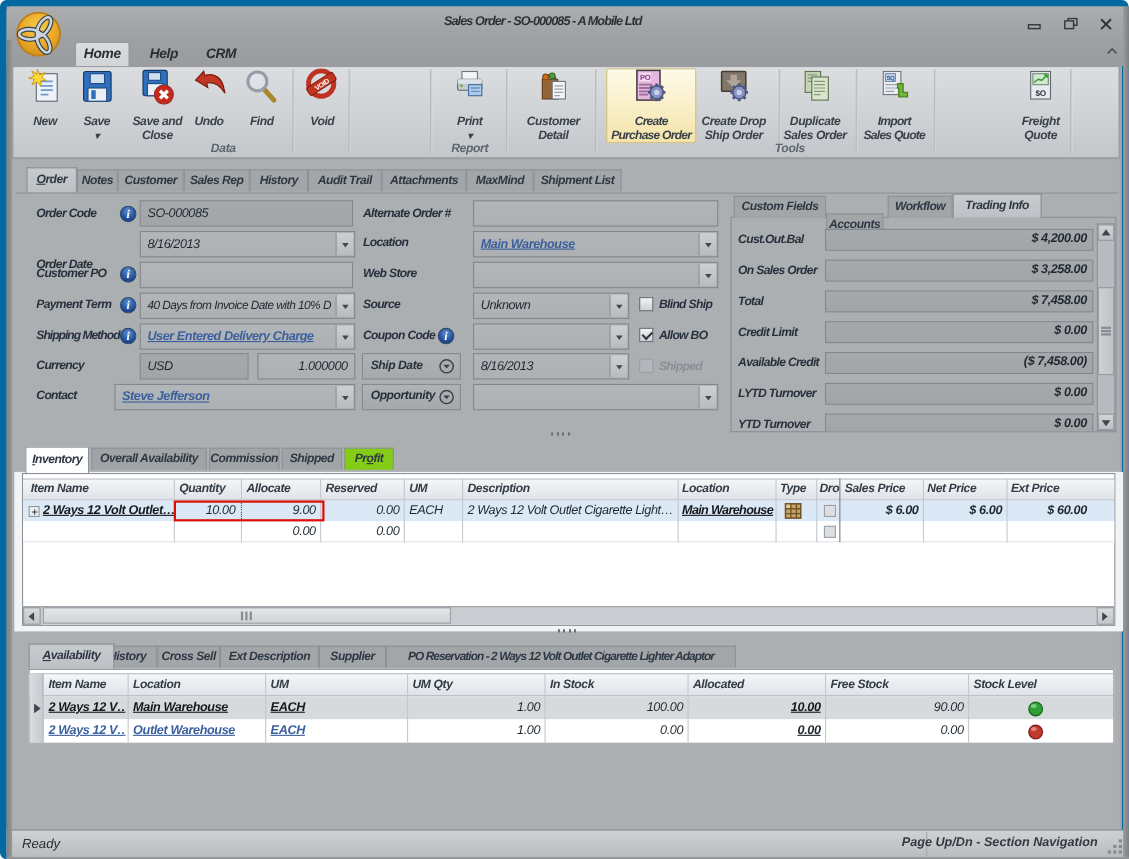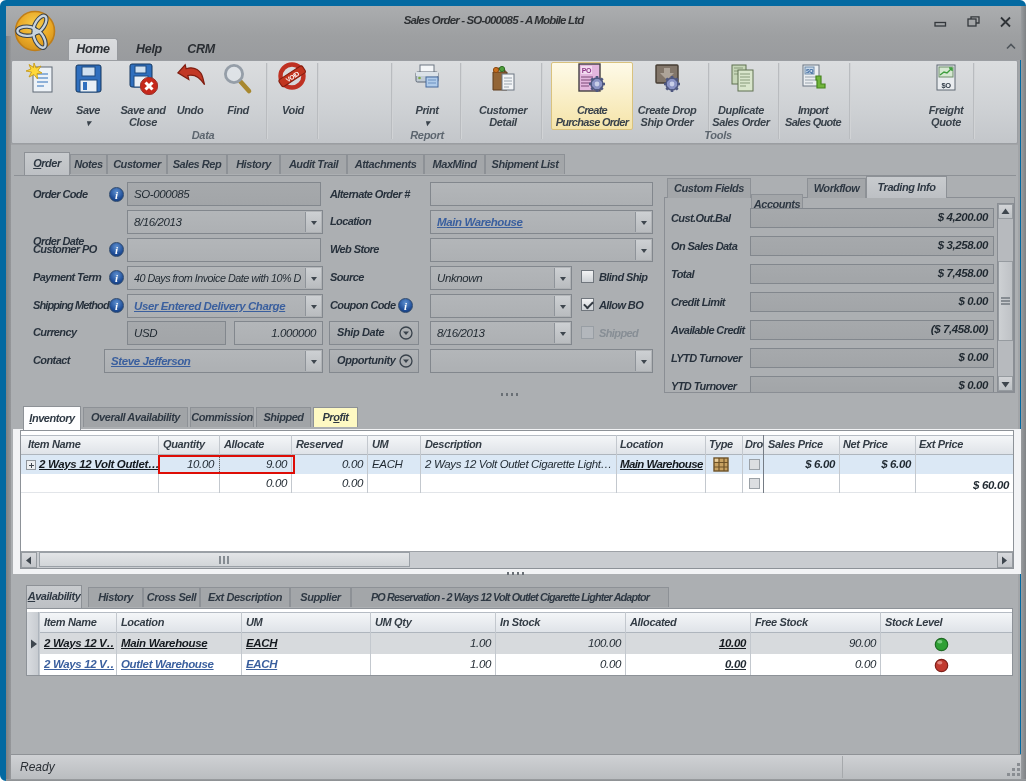--- a/index.html
+++ b/index.html
@@ -292,21 +292,21 @@
 <div class="lbl" style="left:593px;top:293px;">Allow BO</div>
 <div class="cb dis" style="left:575px;top:320px;"></div>
 <div class="lbl" style="left:593px;top:321px;color:#878E95;">Shipped</div>
 
 <div class="abs" style="left:658px;top:191px;width:351px;height:196px;border:1px solid #8A8E94;"></div>
 <div class="rtab" style="left:661px;top:172px;width:84px;">Custom Fields</div>
 <div class="rtab" style="left:745px;top:172px;width:52px;margin-top:16px;">Accounts</div>
 <div class="rtab" style="left:801px;top:172px;width:59px;">Workflow</div>
 <div class="rtab" style="left:860px;top:170px;width:81px;height:22px;background:linear-gradient(#C8CBCE,#BDC0C4);padding-top:4px;">Trading Info</div>
 <div class="lbl" style="left:665px;top:206px;">Cust.Out.Bal</div>
-<div class="lbl" style="left:665px;top:234px;">On Sales Data</div>
+<div class="lbl" style="left:665px;top:234px;">On Sales Order</div>
 <div class="lbl" style="left:665px;top:262px;">Total</div>
 <div class="lbl" style="left:665px;top:290px;">Credit Limit</div>
 <div class="lbl" style="left:665px;top:318px;">Available Credit</div>
 <div class="lbl" style="left:665px;top:346px;">LYTD Turnover</div>
 <div class="lbl" style="left:665px;top:374px;">YTD Turnover</div>
 <div class="inp ro" style="left:744px;top:202px;width:244px;height:20px;">
       <div class="itxt" style="left:auto;right:5px;top:2px;font-weight:bold;">$ 4,200.00</div>
     </div>
 <div class="inp ro" style="left:744px;top:230px;width:244px;height:20px;">
       <div class="itxt" style="left:auto;right:5px;top:2px;font-weight:bold;">$ 3,258.00</div>
@@ -341,21 +341,21 @@
 <div class="abs" style="left:995px;top:294px;width:9px;height:1.5px;background:#868C92;"></div>
 <div class="abs" style="left:995px;top:297px;width:9px;height:1.5px;background:#868C92;"></div>
 
 <div class="abs" style="left:495px;top:387px;width:20px;height:3px;background:repeating-linear-gradient(90deg,#6A7076 0 2px,transparent 2px 5px);"></div>
 
 <div class="abs" style="left:7px;top:423px;width:1008px;height:145px;background:#F2F3F5;"></div>
 
 <div class="rtab" style="left:77px;top:401px;width:105px;background:#A1A4A7;">Overall Availability</div>
 <div class="rtab" style="left:184px;top:401px;width:64px;background:#A1A4A7;">Commission</div>
 <div class="rtab" style="left:250px;top:401px;width:55px;background:#A1A4A7;">Shipped</div>
-<div class="rtab" style="left:307px;top:401px;width:45px;background:#fef9c3;">Pr<span style="text-decoration:underline;">o</span>fit</div>
+<div class="rtab" style="left:307px;top:401px;width:45px;background:#84cc16;">Pr<span style="text-decoration:underline;">o</span>fit</div>
 <div class="rtab" style="left:17px;top:400px;width:58px;height:24px;background:#FDFDFE;padding-top:5px;"><span style="text-decoration:underline;">I</span>nventory</div>
 
 <div class="abs" style="left:14px;top:424px;width:994px;height:139px;background:#fff;border:1px solid #8D9298;"></div>
 <div class="abs" style="left:15px;top:429px;width:992px;height:20px;background:linear-gradient(#F4F6F8,#DFE3E8);border-top:1px solid #B6BCC4;border-bottom:1px solid #AEB5BD;"></div>
 <div class="gh" style="left:22px;top:432px;">Item Name</div>
 <div class="gh" style="left:157px;top:432px;">Quantity</div>
 <div class="gh" style="left:218px;top:432px;">Allocate</div>
 <div class="gh" style="left:290px;top:432px;">Reserved</div>
 <div class="gh" style="left:366px;top:432px;">UM</div>
 <div class="gh" style="left:419px;top:432px;">Description</div>
@@ -393,21 +393,21 @@
 <div class="val abs" style="left:419px;top:452px;">2 Ways 12 Volt Outlet Cigarette Light…</div>
 <div class="val abs" style="left:614px;top:452px;font-weight:bold;text-decoration:underline;color:#14191E;letter-spacing:-0.6px;">Main Warehouse</div>
 <svg class="abs" style="left:707px;top:451px;" width="16" height="16" viewBox="0 0 16 16">
       <rect x="1" y="1" width="14" height="13" fill="#C8A262" stroke="#6E5328" stroke-width="1.4"></rect>
       <path d="M1 5.5h14M1 10h14M6 1v13M11 1v13" stroke="#6E5328" stroke-width="1.2"></path>
       <rect x="1.8" y="1.8" width="3.4" height="2.9" fill="#E7CD9C"></rect>
     </svg>
 <div class="cb" style="left:743px;top:453px;width:11px;height:11px;background:#DCDEE1;border-color:#9BA1A7;"></div>
 <div class="num bnum" style="left:729px;top:452px;width:100px;">$ 6.00</div>
 <div class="num bnum" style="left:805px;top:452px;width:100px;">$ 6.00</div>
-<div class="num bnum" style="left:898px;top:473px;width:105px;">$ 60.00</div>
+<div class="num bnum" style="left:898px;top:452px;width:84px;">$ 60.00</div>
 
 <div class="abs" style="left:152px;top:449px;width:137px;height:19px;border:2px solid #DE0D06;"></div>
 <div class="abs" style="left:213px;top:451px;width:1px;height:15px;background:repeating-linear-gradient(#5A6169 0 1px,transparent 1px 2px);"></div>
 
 <div class="num" style="left:181px;top:471px;width:100px;">0.00</div>
 <div class="num" style="left:257px;top:471px;width:100px;">0.00</div>
 <div class="cb" style="left:743px;top:472px;width:11px;height:11px;background:#DCDEE1;border-color:#9BA1A7;"></div>
 
 <div class="abs" style="left:15px;top:545px;width:992px;height:17px;background:#C9CCD0;border-top:1px solid #9DA1A6;"></div>
 <div class="abs" style="left:15px;top:546px;width:16px;height:16px;background:linear-gradient(#D8DADD,#C2C5C9);border:1px solid #969BA0;"></div>
@@ -423,21 +423,21 @@
 <div class="abs" style="left:217px;top:550px;width:1.5px;height:8px;background:#868C92;"></div>
 <div class="abs" style="left:221px;top:550px;width:1.5px;height:8px;background:#868C92;"></div>
 
 <div class="abs" style="left:501px;top:566px;width:20px;height:3px;background:repeating-linear-gradient(90deg,#6A7076 0 2px,transparent 2px 5px);"></div>
 
 <div class="rtab" style="left:82px;top:581px;width:55px;">History</div>
 <div class="rtab" style="left:137px;top:581px;width:57px;">Cross Sell</div>
 <div class="rtab" style="left:194px;top:581px;width:90px;">Ext Description</div>
 <div class="rtab" style="left:284px;top:581px;width:61px;">Supplier</div>
 <div class="rtab" style="left:345px;top:581px;width:318px;font-size:10.8px;letter-spacing:-0.85px;">PO Reservation - 2 Ways 12 Volt Outlet Cigarette Lighter Adaptor</div>
-<div class="rtab" style="left:20px;top:579px;width:56px;height:23px;background:linear-gradient(#C8CBCE,#BDC0C4);padding-top:4px;"><span style="text-decoration:underline;">A</span>vailability</div>
+<div class="rtab" style="left:20px;top:579px;width:78px;height:23px;background:linear-gradient(#C8CBCE,#BDC0C4);padding-top:4px;"><span style="text-decoration:underline;">A</span>vailability</div>
 
 <div class="abs" style="left:20px;top:602px;width:987px;height:68px;background:#fff;border:1px solid #8D9298;"></div>
 <div class="abs" style="left:21px;top:606px;width:985px;height:21px;background:linear-gradient(#F4F6F8,#DFE3E8);border-top:1px solid #B6BCC4;border-bottom:1px solid #AEB5BD;"></div>
 <div class="abs" style="left:21px;top:606px;width:12px;height:63px;background:linear-gradient(90deg,#D9DCE0,#C8CCD1);border-right:1px solid #AEB5BD;"></div>
 <div class="gh" style="left:38px;top:610px;">Item Name</div>
 <div class="gh" style="left:115px;top:610px;">Location</div>
 <div class="gh" style="left:240px;top:610px;">UM</div>
 <div class="gh" style="left:369px;top:610px;">UM Qty</div>
 <div class="gh" style="left:494px;top:610px;">In Stock</div>
 <div class="gh" style="left:624px;top:610px;">Allocated</div>
@@ -479,20 +479,21 @@
 <div class="num link" style="left:640px;top:652px;width:100px;">0.00</div>
 <div class="num" style="left:770px;top:652px;width:100px;">0.00</div>
 <svg class="abs" style="left:928px;top:652px;" width="15" height="15" viewBox="0 0 15 15">
       <circle cx="7.5" cy="7.5" r="6.2" fill="#C13A30" stroke="#7E201A" stroke-width="1.2"></circle>
       <ellipse cx="5.8" cy="4.8" rx="2.6" ry="1.8" fill="#E89B94" opacity="0.8"></ellipse>
     </svg>
 
 <div class="abs" style="left:0px;top:748px;width:1022px;height:26px;background:linear-gradient(#CFD1D4,#B9BCBF);border-top:1px solid #8F9296;"></div>
 <div class="abs" style="left:14px;top:754px;font-size:12px;color:#2A2F35;">Ready</div>
 <div class="abs" style="left:836px;top:750px;width:1px;height:22px;background:#A6A9AC;"></div>
+<div class="abs" style="left:692px;top:754px;width:300px;text-align:right;font-size:11.5px;font-weight:bold;color:#333A42;">Page Up/Dn - Section Navigation</div>
 <svg class="abs" style="left:1000px;top:756px;" width="16" height="16" viewBox="0 0 16 16">
       <g fill="#898D92">
         <rect x="11" y="1" width="3" height="3"></rect>
         <rect x="11" y="6" width="3" height="3"></rect>
         <rect x="11" y="11" width="3" height="3"></rect>
         <rect x="6" y="6" width="3" height="3"></rect>
         <rect x="6" y="11" width="3" height="3"></rect>
         <rect x="1" y="11" width="3" height="3"></rect>
       </g>
     </svg>

